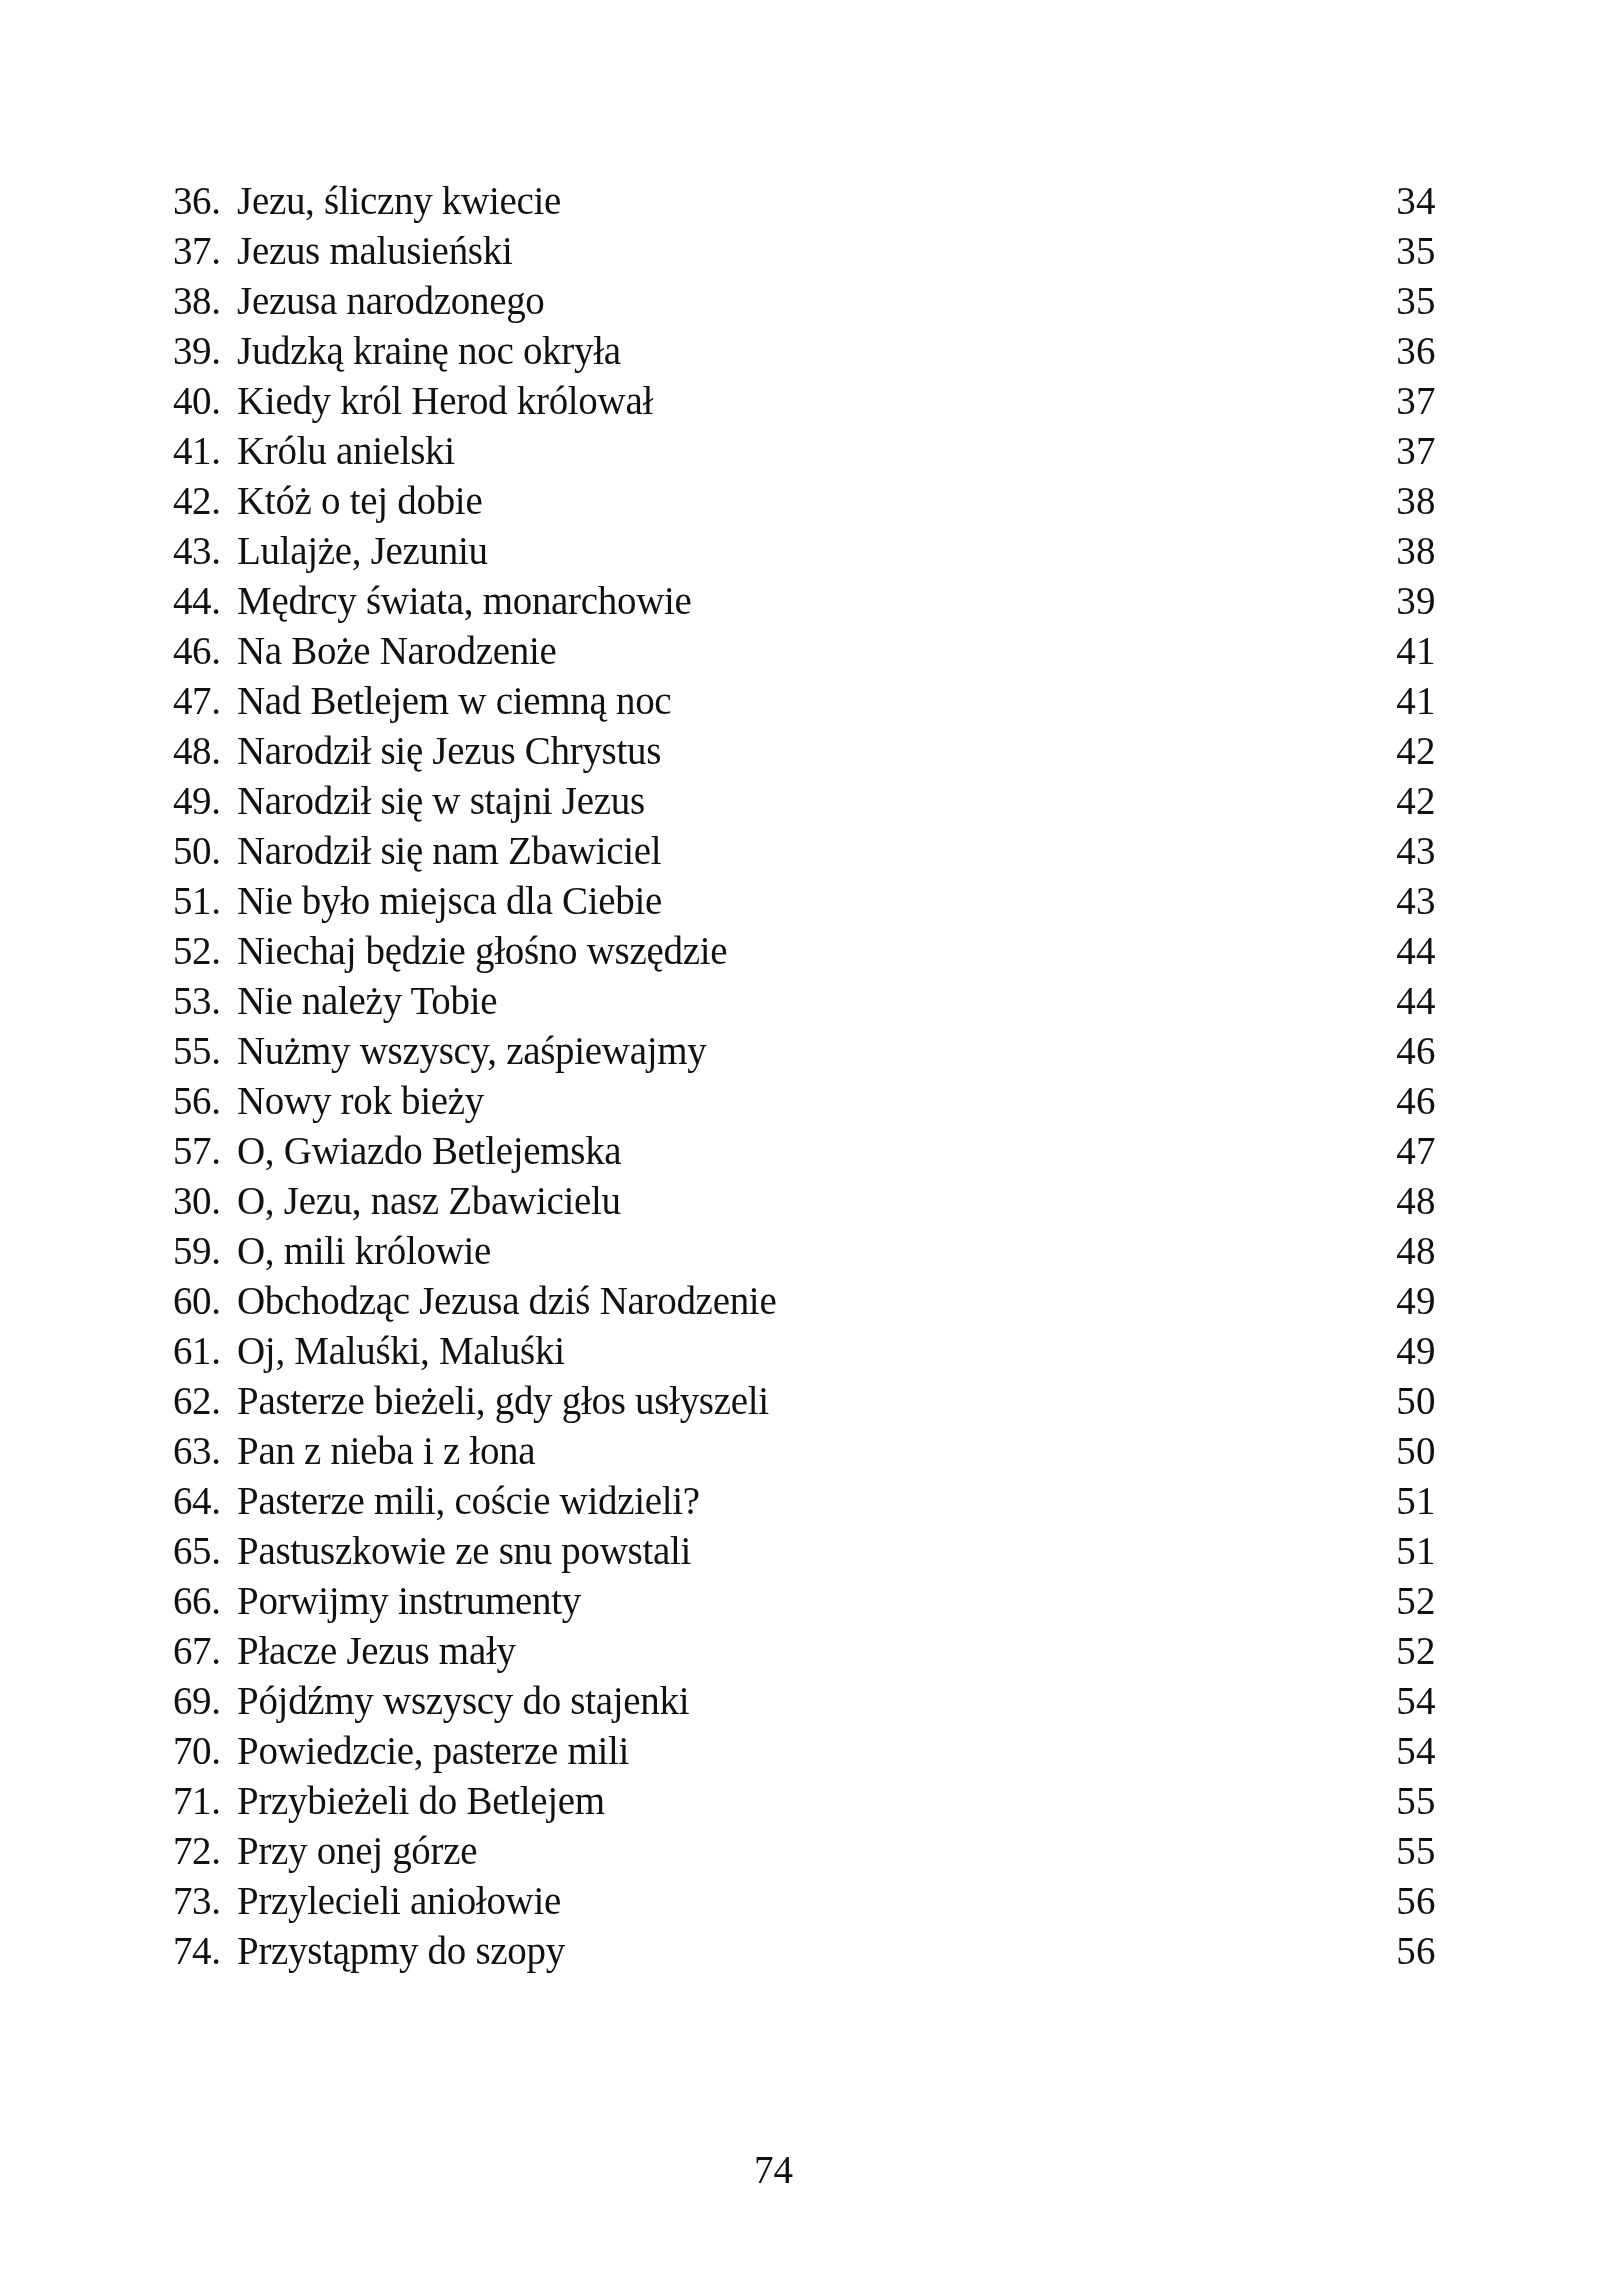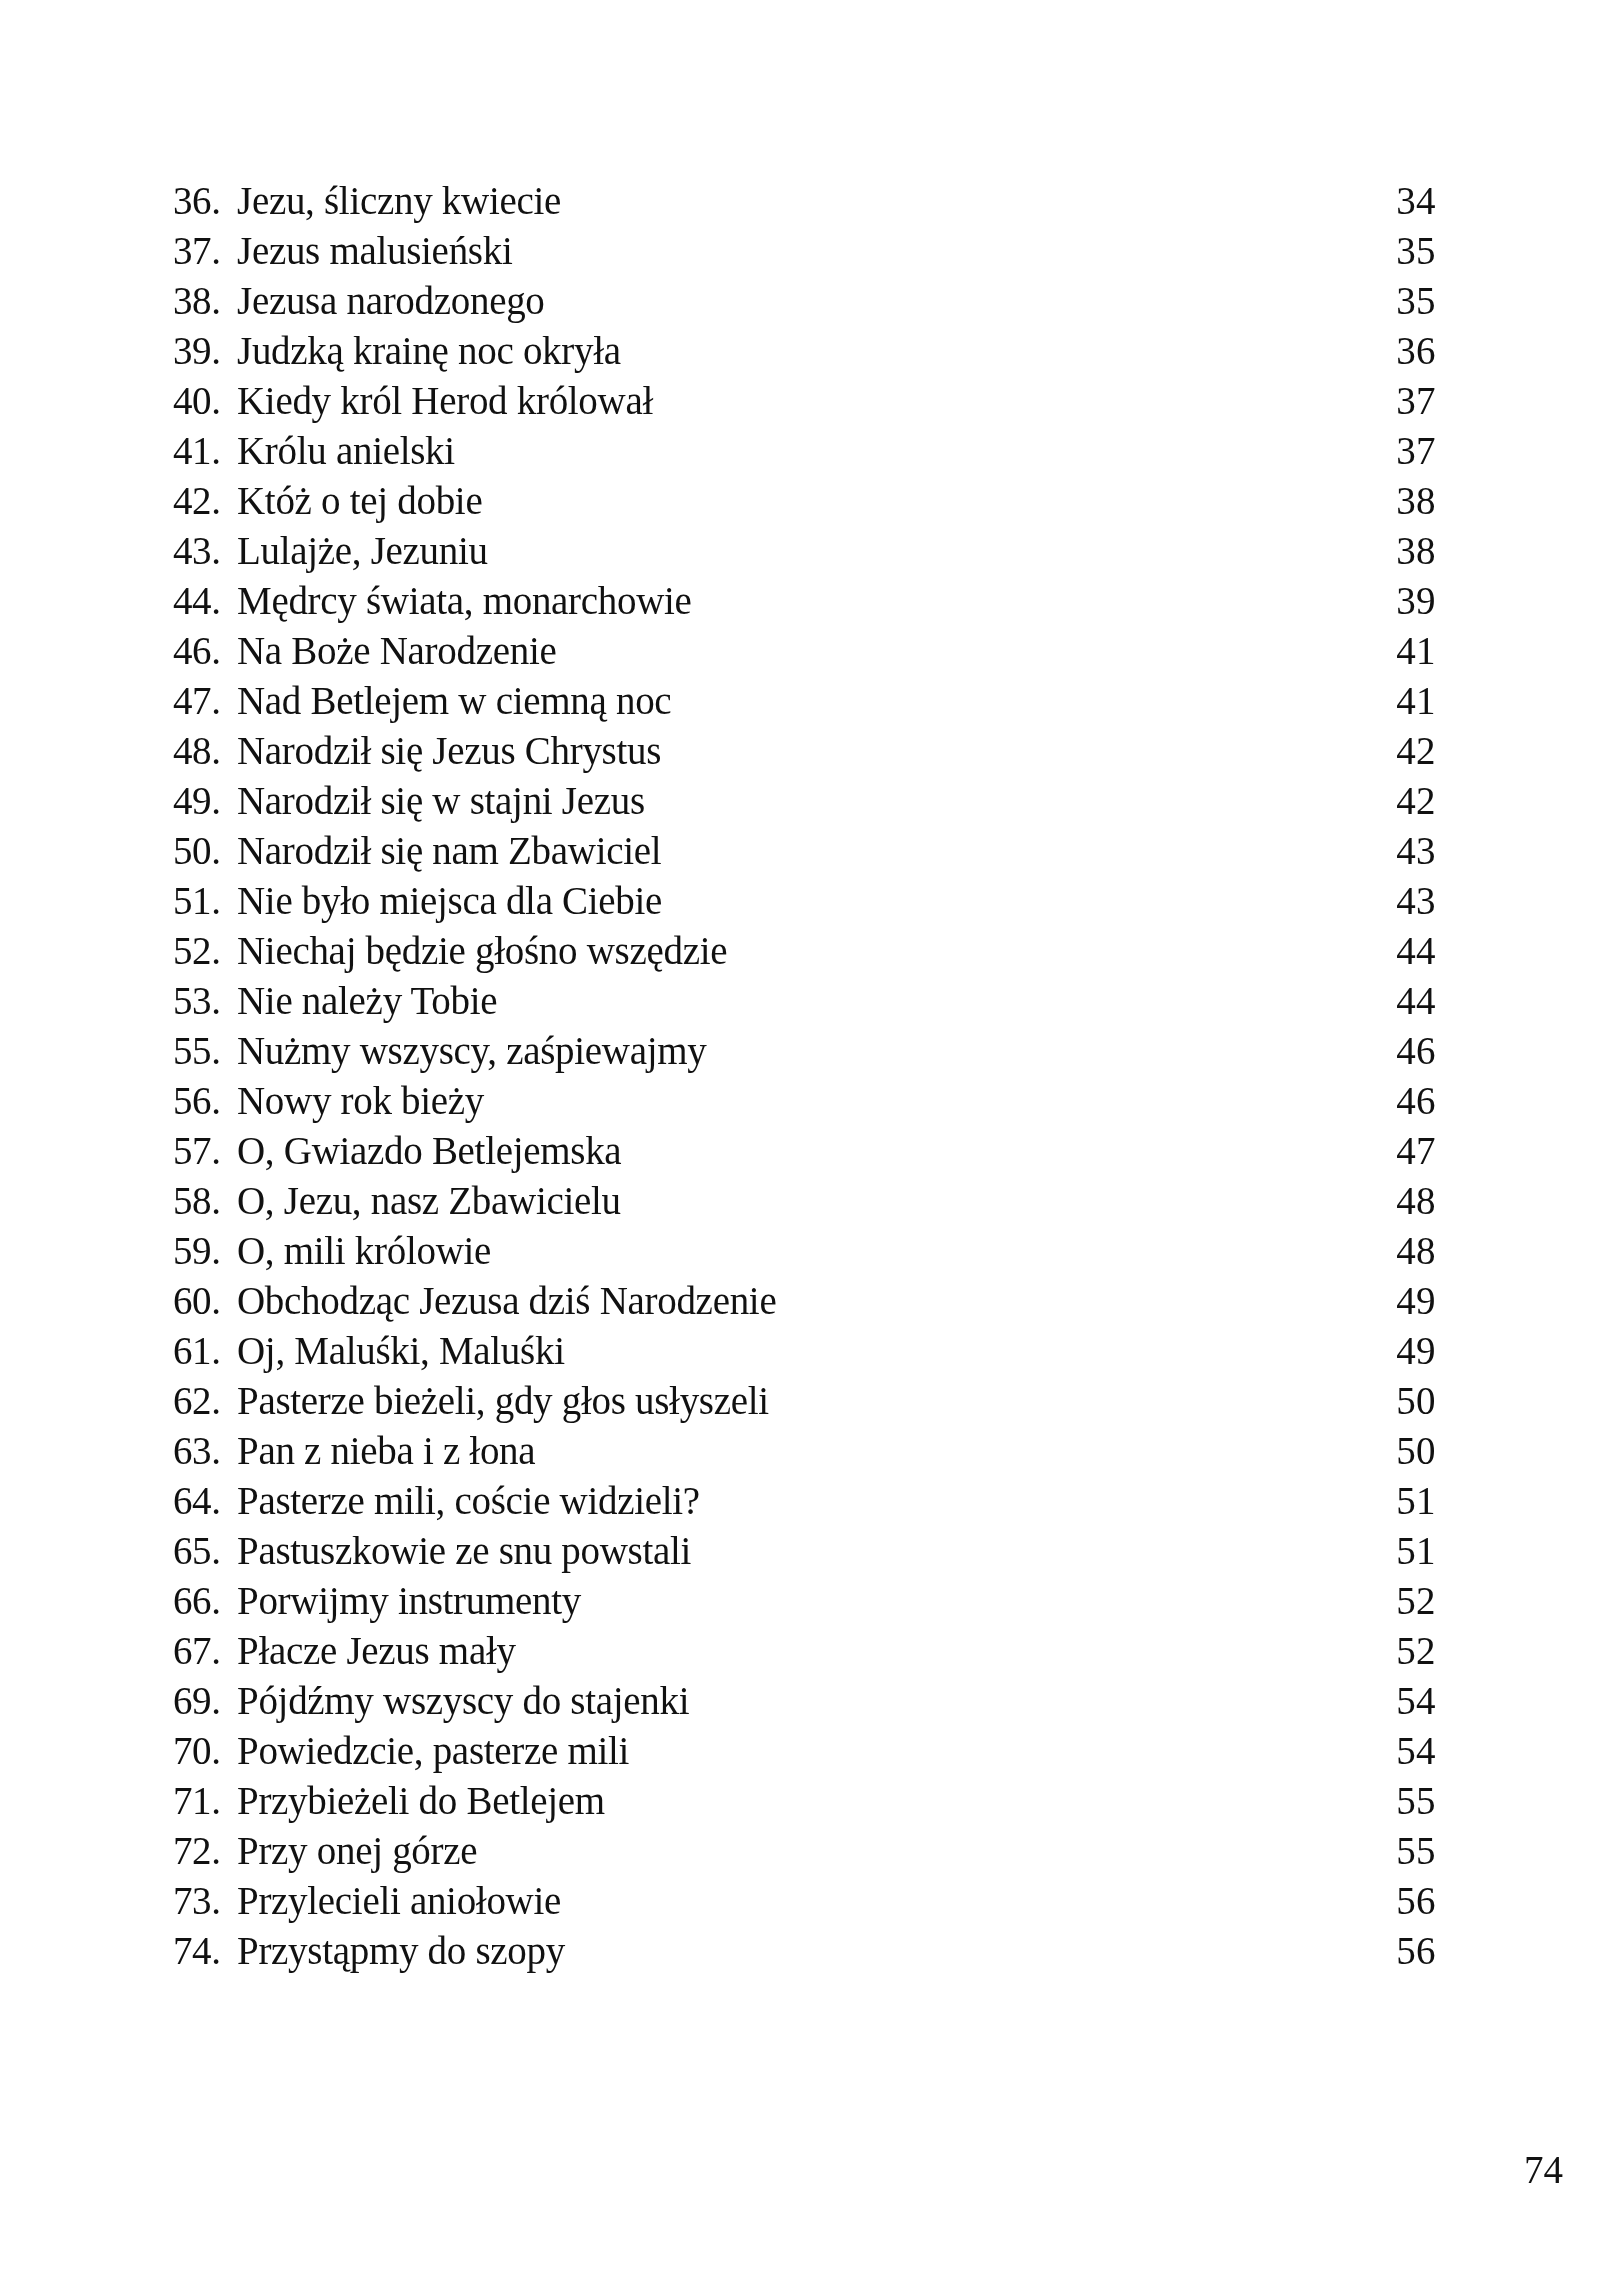--- a/index.html
+++ b/index.html
@@ -42,24 +42,24 @@
       letter-spacing: -0.3px;
     }
     .toc-page {
       flex: 0 0 auto;
       text-align: right;
       min-width: 54px;
       letter-spacing: 0.4px;
     }
     .folio {
       position: absolute;
-      left: 16px;
+      left: 0;
       width: 1547px;
       top: 2145px;
-      text-align: right;
+      text-align: center;
       font-size: 39px;
       line-height: 49px;
     }
   </style>
 </head>
 <body>
 
 <ul class="toc" id="toc">
     <li class="toc-row">
     <span class="toc-num">36.</span>
@@ -155,21 +155,21 @@
     <span class="toc-num">56.</span>
     <span class="toc-title">Nowy rok bieży</span>
     <span class="toc-page">46</span>
   </li>
     <li class="toc-row">
     <span class="toc-num">57.</span>
     <span class="toc-title">O, Gwiazdo Betlejemska</span>
     <span class="toc-page">47</span>
   </li>
     <li class="toc-row">
-    <span class="toc-num">58.</span>
+    <span class="toc-num">30.</span>
     <span class="toc-title">O, Jezu, nasz Zbawicielu</span>
     <span class="toc-page">48</span>
   </li>
     <li class="toc-row">
     <span class="toc-num">59.</span>
     <span class="toc-title">O, mili królowie</span>
     <span class="toc-page">48</span>
   </li>
     <li class="toc-row">
     <span class="toc-num">60.</span>

